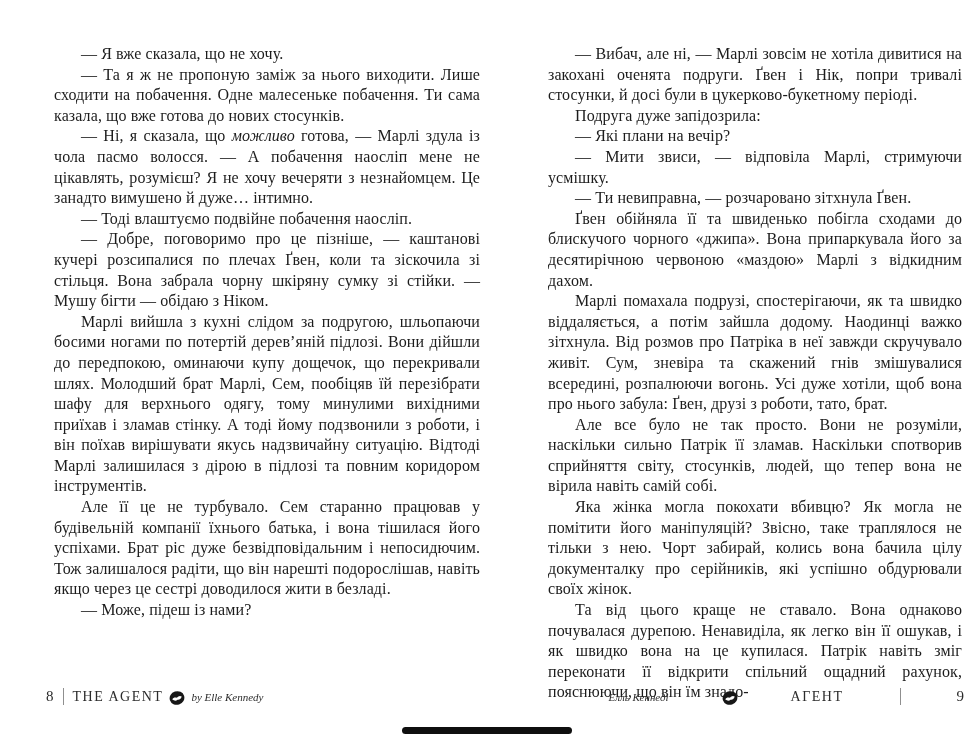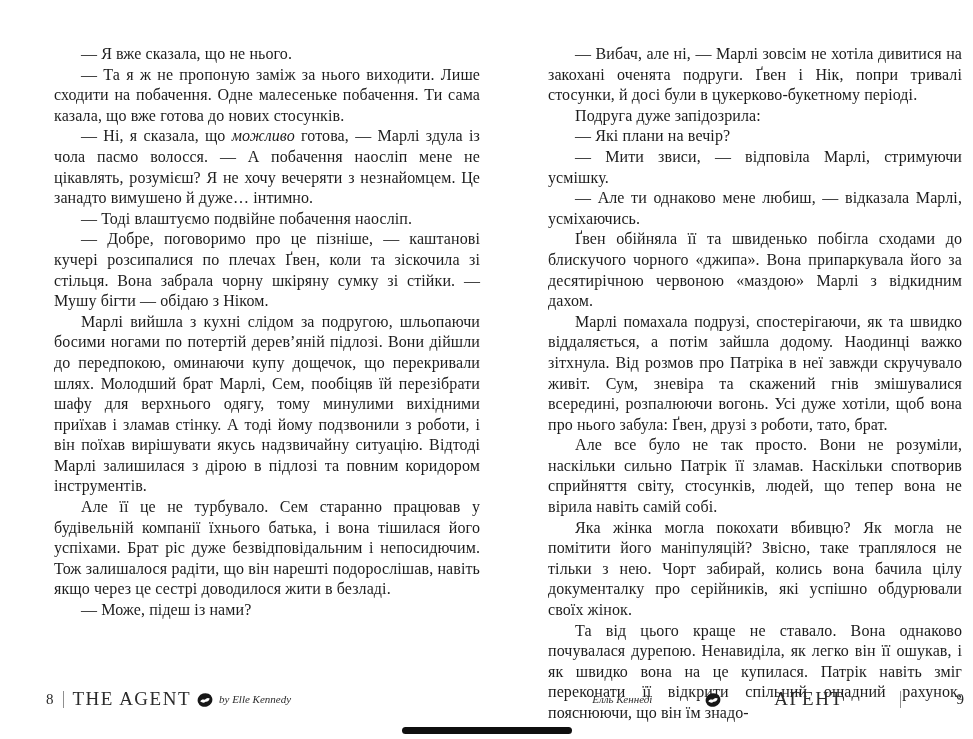--- a/index.html
+++ b/index.html
@@ -36,21 +36,21 @@
   .footer-right { right: 9px; gap: 47px; }
   .fnum { font-size: 15px; }
   .vrule {
     display: inline-block;
     width: 1px; height: 17px;
     background: #8f8f8f;
     margin: 0 9px;
   }
   .ftitle {
     letter-spacing: 1.5px;
-    font-size: 19px;
+    font-size: 14px;
   }
   .fby, .fauthor {
     font-style: italic;
     font-size: 11px;
   }
   .licon {
     display: inline-block;
     width: 16px; height: 16px;
     margin: 0 6px;
     position: relative;
@@ -69,21 +69,21 @@
     background: #0f0f0f;
   }
 </style>
 </head>
 <body>
 
 <div class="spread">
 
   <section>
     <div class="page-text page-left-text">
-      <p>— Я вже сказала, що не нього.</p>
+      <p>— Я вже сказала, що не хочу.</p>
       <p>— Та я ж не пропоную заміж за нього виходити. Лише сходити на побачення. Одне малесеньке побачення. Ти сама казала, що вже готова до нових стосунків.</p>
       <p><span>— Ні, я сказала, що </span><em>можливо</em><span> готова, — Марлі здула із чола пасмо волосся. — А побачення наосліп мене не цікавлять, розумієш? Я не хочу вечеряти з незнайомцем. Це занадто вимушено й дуже… інтимно.</span></p>
       <p>— Тоді влаштуємо подвійне побачення наосліп.</p>
       <p>— Добре, поговоримо про це пізніше, — каштанові кучері розсипалися по плечах Ґвен, коли та зіскочила зі стільця. Вона забрала чорну шкіряну сумку зі стійки. — Мушу бігти — обідаю з Ніком.</p>
       <p>Марлі вийшла з кухні слідом за подругою, шльопаючи босими ногами по потертій дерев’яній підлозі. Вони дійшли до передпокою, оминаючи купу дощечок, що перекривали шлях. Молодший брат Марлі, Сем, пообіцяв їй перезібрати шафу для верхнього одягу, тому минулими вихідними приїхав і зламав стінку. А тоді йому подзвонили з роботи, і він поїхав вирішувати якусь надзвичайну ситуацію. Відтоді Марлі залишилася з дірою в підлозі та повним коридором інструментів.</p>
       <p>Але її це не турбувало. Сем старанно працював у будівельній компанії їхнього батька, і вона тішилася його успіхами. Брат ріс дуже безвідповідальним і непосидючим. Тож залишалося радіти, що він нарешті подорослішав, навіть якщо через це сестрі доводилося жити в безладі.</p>
       <p>— Може, підеш із нами?</p>
     </div>
     <footer class="footer footer-left">
       <span class="fnum">8</span>
@@ -100,21 +100,21 @@
       <span class="fby">by Elle Kennedy</span>
     </footer>
   </section>
 
   <section>
     <div class="page-text page-right-text">
       <p>— Вибач, але ні, — Марлі зовсім не хотіла дивитися на закохані оченята подруги. Ґвен і Нік, попри тривалі стосунки, й досі були в цукерково-букетному періоді.</p>
       <p>Подруга дуже запідозрила:</p>
       <p>— Які плани на вечір?</p>
       <p>— Мити звиси, — відповіла Марлі, стримуючи усмішку.</p>
-      <p>— Але ти однаково мене любиш, — відказала Марлі, усміхаючись.</p>
+      <p>— Ти невиправна, — розчаровано зітхнула Ґвен.</p>
       <p>Ґвен обійняла її та швиденько побігла сходами до блискучого чорного «джипа». Вона припаркувала його за десятирічною червоною «маздою» Марлі з відкидним дахом.</p>
       <p>Марлі помахала подрузі, спостерігаючи, як та швидко віддаляється, а потім зайшла додому. Наодинці важко зітхнула. Від розмов про Патріка в неї завжди скручувало живіт. Сум, зневіра та скажений гнів змішувалися всередині, розпалюючи вогонь. Усі дуже хотіли, щоб вона про нього забула: Ґвен, друзі з роботи, тато, брат.</p>
       <p>Але все було не так просто. Вони не розуміли, наскільки сильно Патрік її зламав. Наскільки спотворив сприйняття світу, стосунків, людей, що тепер вона не вірила навіть самій собі.</p>
       <p>Яка жінка могла покохати вбивцю? Як могла не помітити його маніпуляцій? Звісно, таке траплялося не тільки з нею. Чорт забирай, колись вона бачила цілу документалку про серійників, які успішно обдурювали своїх жінок.</p>
       <p>Та від цього краще не ставало. Вона однаково почувалася дурепою. Ненавиділа, як легко він її ошукав, і як швидко вона на це купилася. Патрік навіть зміг переконати її відкрити спільний ощадний рахунок, пояснюючи, що він їм знадо-</p>
     </div>
     <footer class="footer footer-right">
       <span class="fauthor">Елль Кеннеді</span>
       <span class="licon">
         <svg viewBox="0 0 20 20" width="16" height="16" aria-hidden="true">

